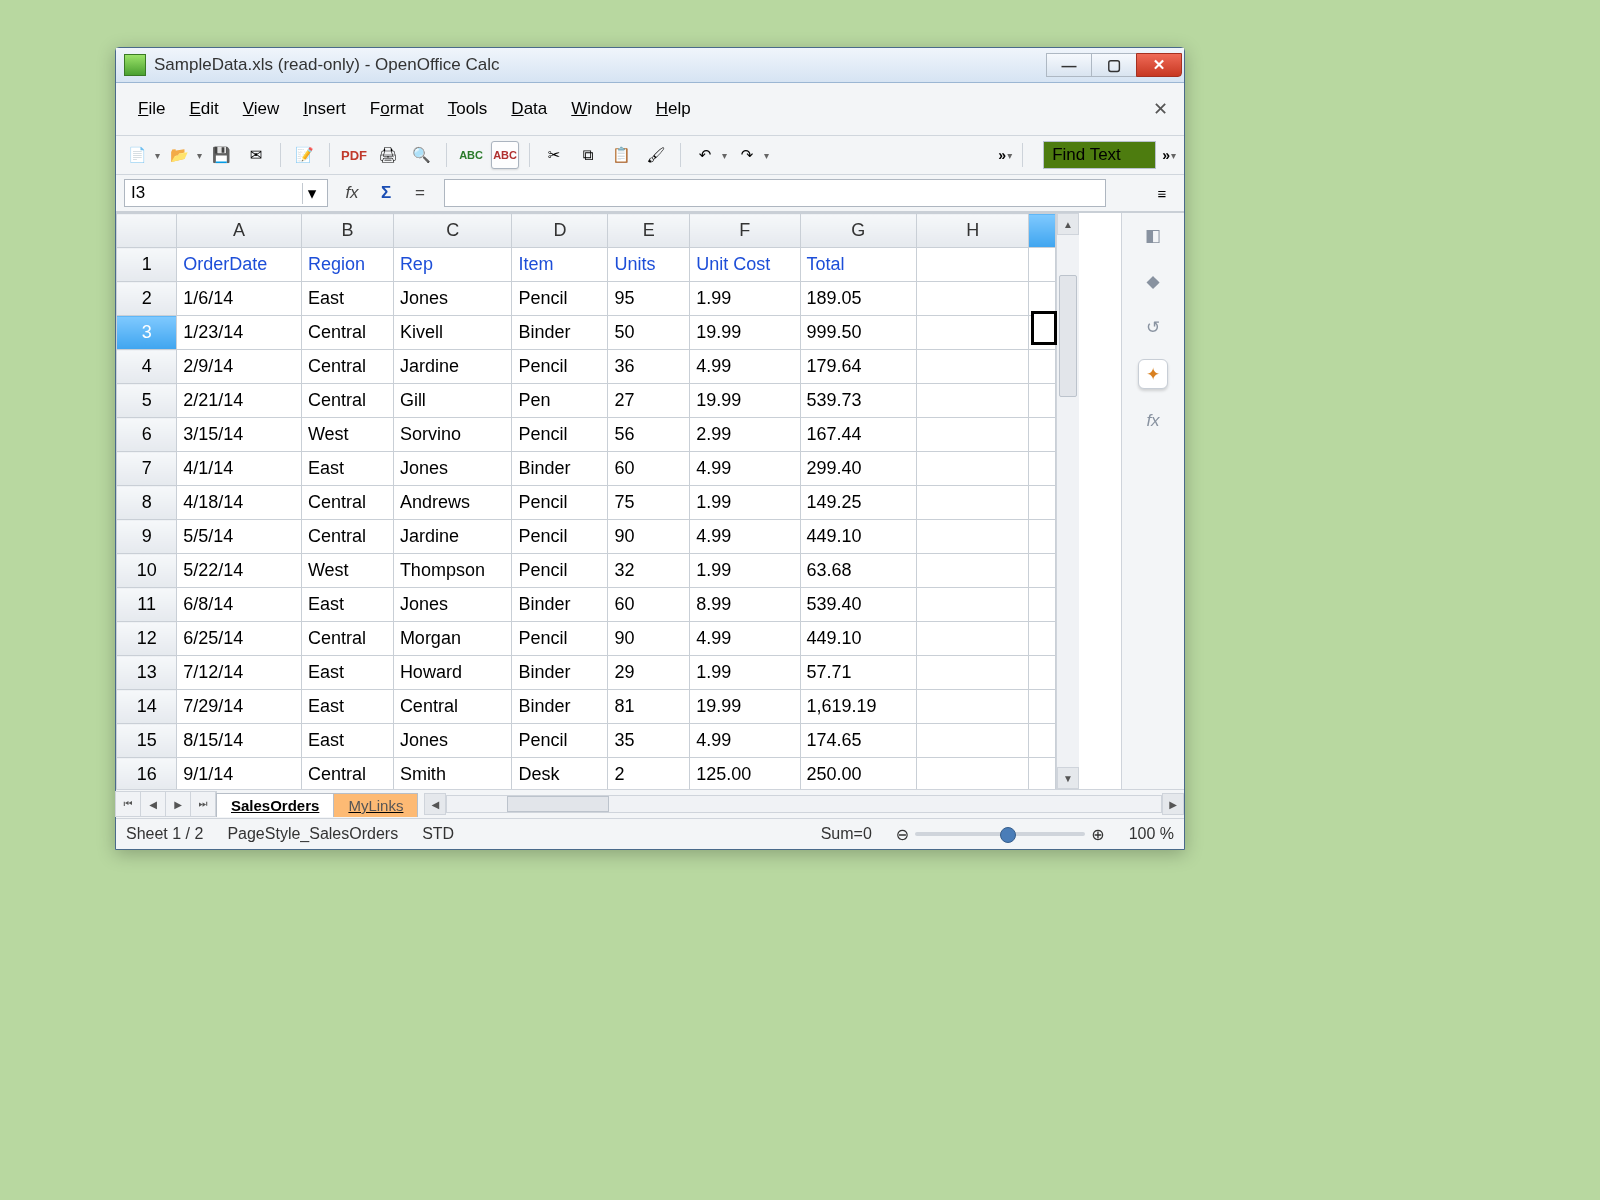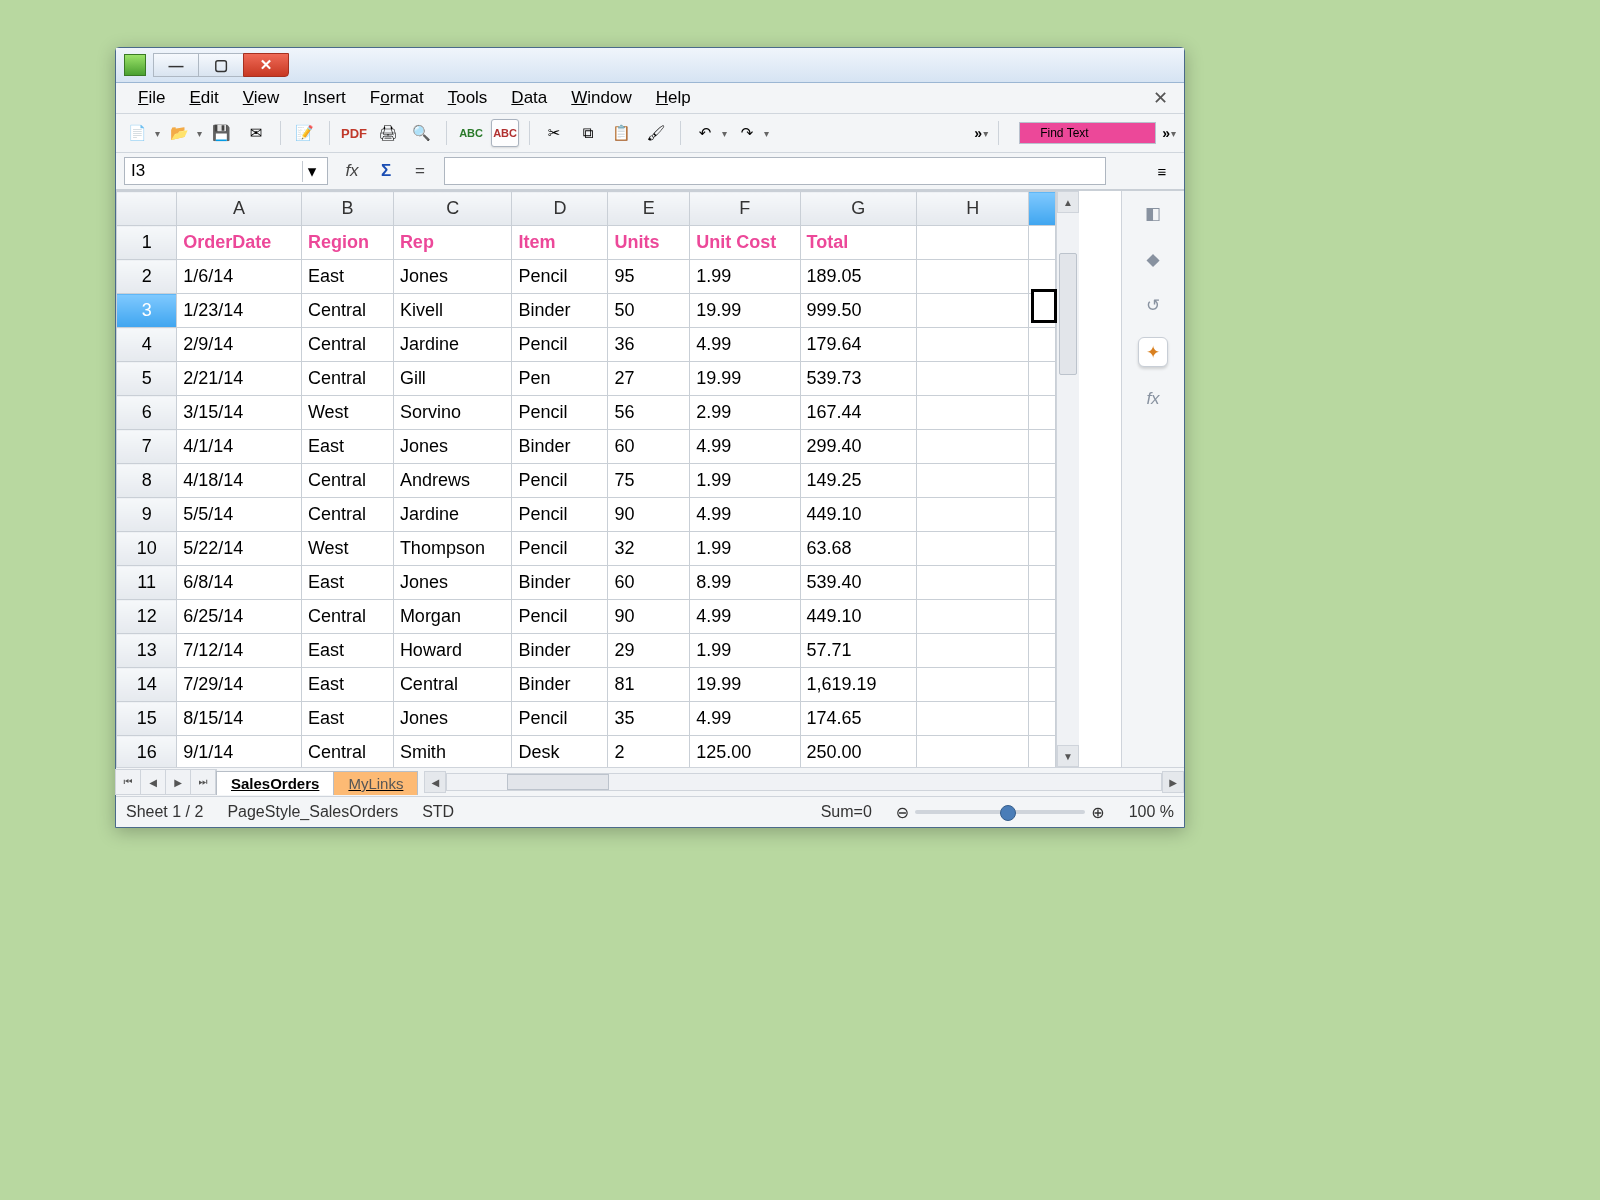--- a/index.html
+++ b/index.html
@@ -50,21 +50,21 @@
     background: linear-gradient(#ef6a57,#c73822);
     color: #fff; border-color: #a53020;
     border-radius: 0 0 4px 0;
   }
   .menubar {
     display: flex;
     align-items: center;
     background: #f3f5f7;
     border-bottom: 1px solid #d0d6dd;
     height: 30px;
-    padding: 0 10px;
+    padding: 11px 10px;
     font-size: 17px;
   }
   .menubar span { padding: 4px 12px; cursor: default; }
   .menubar span u { text-decoration: underline; }
   .menubar .close-doc { margin-left: auto; color: #555; font-size: 18px; padding-right: 6px;}
   .toolbar {
     display: flex;
     align-items: center;
     background: #f3f5f7;
     border-bottom: 1px solid #d0d6dd;
@@ -79,23 +79,23 @@
     border-radius: 3px;
     font-size: 15px;
   }
   .tb-ic.boxed { border-color: #aab3bf; background:#fdfdfe; box-shadow: 0 1px 2px rgba(0,0,0,.12);}
   .tb-sep { width:1px; height:24px; background:#cdd3da; margin:0 4px;}
   .tb-drop { font-size:10px; color:#666; margin-left:-3px;}
   .toolbar .overflow { font-weight:bold; letter-spacing:-2px; }
   .findtext {
     margin-left:10px;
     border:1px solid #b8c1cd;
-    background:#ec4899;
-    padding:3px 20px;
-    font-size:12px;
+    background:#4d7c0f;
+    padding:3px 8px;
+    font-size:17px;
     width: 95px;
   }
   .formula-bar {
     display:flex;
     align-items:center;
     background:#f3f5f7;
     border-bottom:1px solid #c9cfd6;
     height:36px;
     padding:0 8px;
     gap:12px;
@@ -160,21 +160,21 @@
   }
   table.grid .rownum {
     background: linear-gradient(#f6f8fa,#e5e9ee);
     text-align:center;
     width: 46px;
   }
   table.grid .rownum.selrow {
     background: linear-gradient(#7fc9ff,#3fa5ef);
     color:#fff;
   }
-  table.grid .header-cell { color:#ec4899; font-weight:bold; }
+  table.grid .header-cell { color:#1d4ed8; font-weight:normal; }
   table.grid td.num { text-align:left; }
   table.grid tr.cutoff td { border-bottom:none; }
   table.grid .corner { background: linear-gradient(#f6f8fa,#e5e9ee); width:46px;}
   .vscroll {
     width: 22px;
     background:#f0f2f5;
     border-left:1px solid #cfd4db;
     display:flex; flex-direction:column;
   }
   .vscroll .arrow, .hscroll .arrow {
@@ -243,20 +243,21 @@
     background:#4a7db8; border:1px solid #365e8c;
   }
 </style>
 </head>
 <body>
 
 <div class="window">
 
   <div class="titlebar">
     <div class="app-icon"></div>
+    <div class="title">SampleData.xls (read-only) - OpenOffice Calc</div>
     <div class="win-btns">
       <div class="win-btn">—</div>
       <div class="win-btn">▢</div>
       <div class="win-btn close">✕</div>
     </div>
   </div>
 
   <div class="menubar">
     <span><u>F</u>ile</span>
     <span><u>E</u>dit</span>

